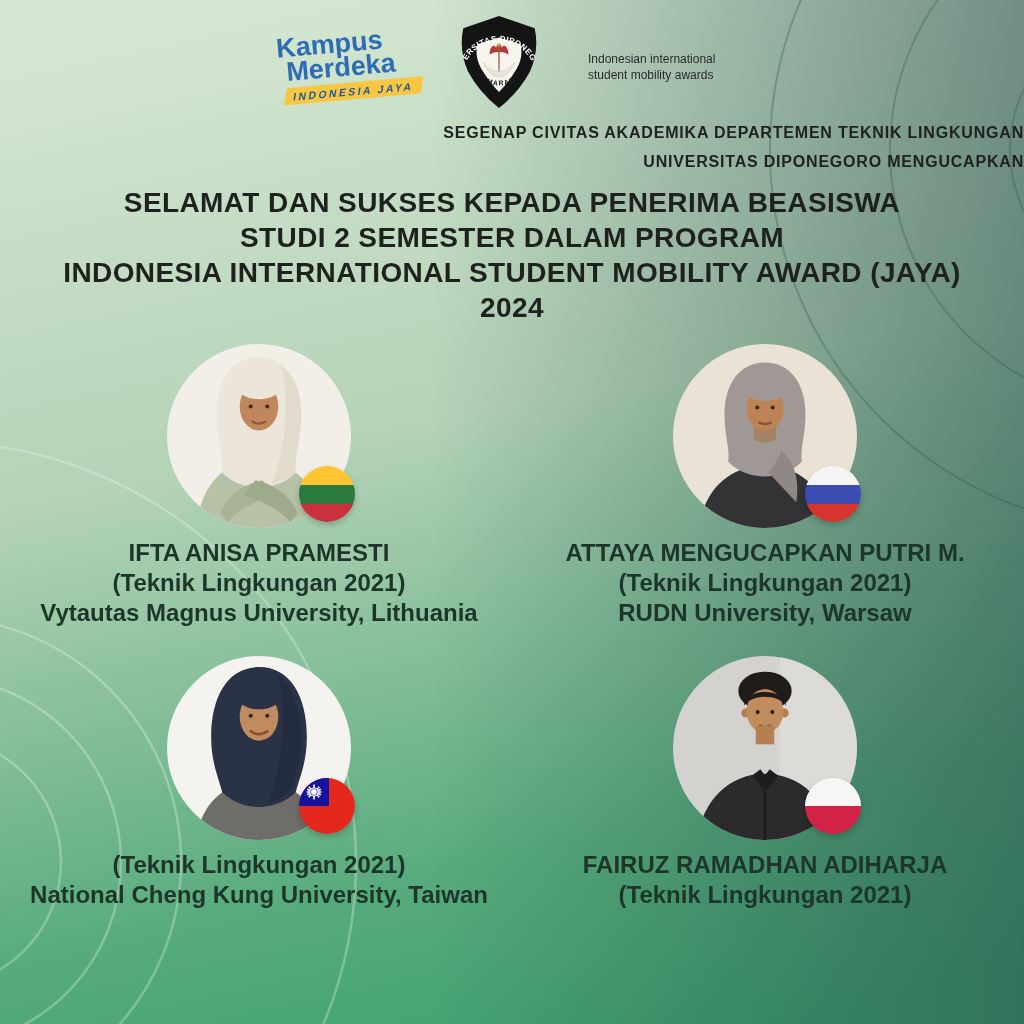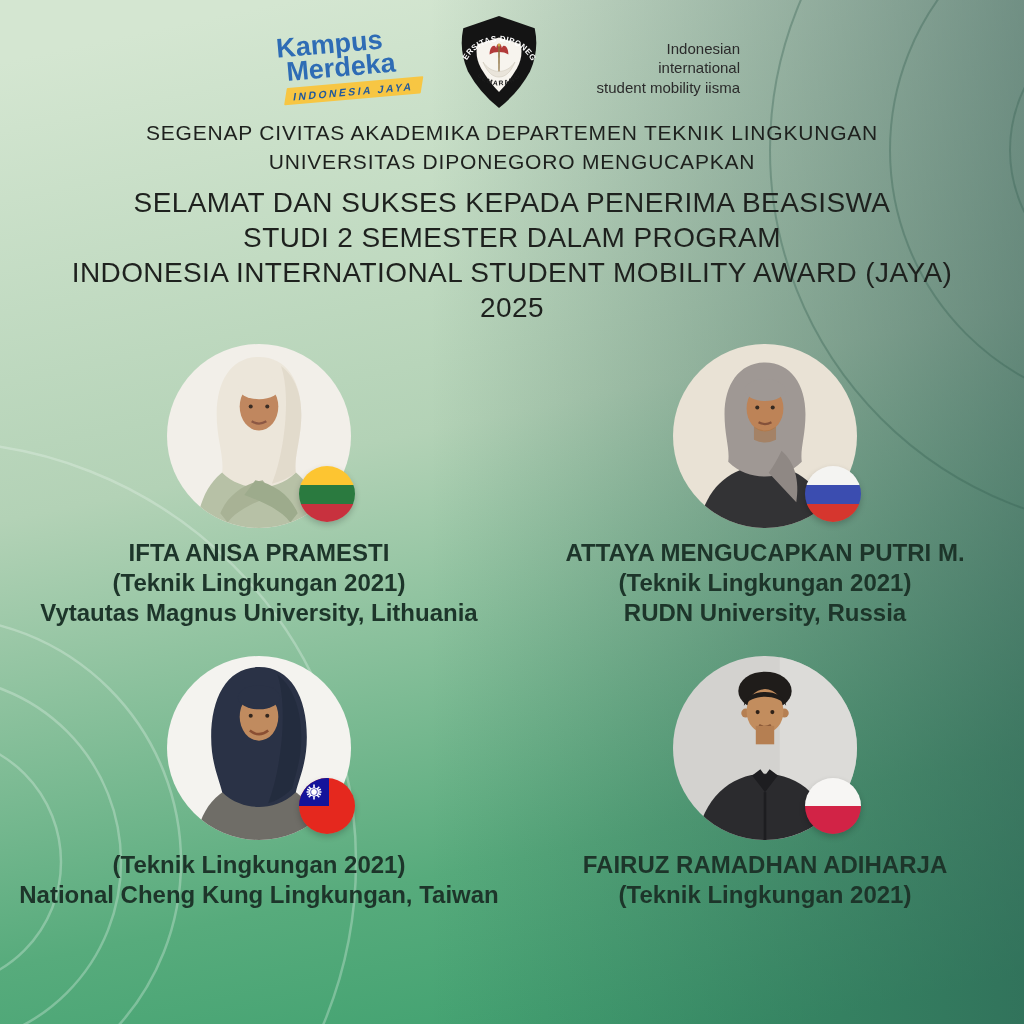--- a/index.html
+++ b/index.html
@@ -19,27 +19,27 @@
   .km-logo{transform:rotate(-5deg);width:132px;margin-top:6px;}
   .km-word{font-weight:bold;font-size:27px;line-height:24px;color:#2e6cb5;letter-spacing:0;}
   .km-w2{margin-left:8px;}
   .km-banner{display:inline-block;background:#f7c643;color:#235a9b;font-weight:bold;font-size:10.5px;
     letter-spacing:2.4px;padding:3px 8px 2px;transform:skewX(-14deg);margin:4px 0 0 5px;border-radius:1px;white-space:nowrap;}
   .undip-seal{width:94px;height:100px;}
   .iisma-logo{width:158px;margin-top:10px;}
   .iisma-word{position:relative;display:inline-block;font-weight:bold;font-size:48px;line-height:1;
     letter-spacing:-2px;color:#141414;}
   .iisma-dot-red{position:absolute;left:2px;top:2px;width:9px;height:9px;background:#e8432d;border-radius:2px;}
-  .iisma-tagline{width:152px;text-align:right;font-size:15px;line-height:1.3;color:#2b2b2b;margin-top:2px;}
+  .iisma-tagline{width:152px;text-align:left;font-size:12px;line-height:1.3;color:#2b2b2b;margin-top:2px;}
 
   
   .headline{position:absolute;top:118px;left:0;right:0;text-align:center;color:#1e211e;z-index:2;}
-  .intro{font-size:21px;font-weight:400;letter-spacing:0.8px;line-height:29px;margin:0;}
+  .intro{font-size:16px;font-weight:700;letter-spacing:0.8px;line-height:29px;margin:0;text-align:right;}
   .title-block{margin-top:9px;}
-  .title-line{font-size:28px;font-weight:normal;letter-spacing:0.4px;line-height:35px;margin:0;white-space:nowrap;}
+  .title-line{font-size:28px;font-weight:bold;letter-spacing:0.4px;line-height:35px;margin:0;white-space:nowrap;}
 
   
   .grid{position:absolute;top:344px;left:6px;width:1012px;display:grid;grid-template-columns:1fr 1fr;row-gap:28px;z-index:2;}
   .card{display:flex;flex-direction:column;align-items:center;}
   .photo-wrap{position:relative;width:184px;height:184px;margin-bottom:10px;}
   .photo{width:184px;height:184px;border-radius:50%;overflow:hidden;}
   .photo svg{display:block;width:100%;height:100%;}
   .flag{position:absolute;right:-4px;bottom:6px;width:56px;height:56px;border-radius:50%;overflow:hidden;
     box-shadow:0 3px 6px rgba(0,0,0,0.20);}
   .flag svg{display:block;width:100%;height:100%;}
@@ -85,33 +85,33 @@
       <path d="M50,60 C43,60 37,56 33,50 C38,62 44,66 50,66 C56,66 62,62 67,50 C63,56 57,60 50,60 Z" fill="#e9e4da" stroke="#c7c1b2" stroke-width="0.5"></path>
       <path id="undipArcBottom" d="M28,66 A30,28 0 0 0 72,66" fill="none"></path>
       <text font-size="7.2" font-weight="bold" fill="#1b1b1b" letter-spacing="1.2" font-family="Liberation Sans, sans-serif">
         <textPath href="#undipArcBottom" startOffset="50%" text-anchor="middle">SEMARANG</textPath>
       </text>
     </svg>
 
     <div class="iisma-logo">
       <div class="iisma-tagline">
         <div>Indonesian international</div>
-        <div>student mobility iisma</div>
+        <div>student mobility awards</div>
       </div>
     </div>
   </header>
 
   <section class="headline">
     <p class="intro">SEGENAP CIVITAS AKADEMIKA DEPARTEMEN TEKNIK LINGKUNGAN</p>
     <p class="intro">UNIVERSITAS DIPONEGORO MENGUCAPKAN</p>
     <div class="title-block">
       <h1 class="title-line">SELAMAT DAN SUKSES KEPADA PENERIMA BEASISWA</h1>
       <h1 class="title-line">STUDI 2 SEMESTER DALAM PROGRAM</h1>
       <h1 class="title-line">INDONESIA INTERNATIONAL STUDENT MOBILITY AWARD (JAYA)</h1>
-      <h1 class="title-line">2025</h1>
+      <h1 class="title-line">2024</h1>
     </div>
   </section>
 
   <section class="grid">
 
     <article class="card">
       <div class="photo-wrap">
         <div class="photo">
           <svg viewBox="0 0 100 100">
             <rect width="100" height="100" fill="#f2efe9"></rect>
@@ -159,21 +159,21 @@
         <div class="flag">
           <svg viewBox="0 0 56 56">
             <rect width="56" height="19" fill="#f4f4f2"></rect>
             <rect y="19" width="56" height="19" fill="#3b4db0"></rect>
             <rect y="38" width="56" height="18" fill="#d6362e"></rect>
           </svg>
         </div>
       </div>
       <h2 class="s-name">ATTAYA MENGUCAPKAN PUTRI M.</h2>
       <p class="s-prog">(Teknik Lingkungan 2021)</p>
-      <p class="s-univ">RUDN University, Russia</p>
+      <p class="s-univ">RUDN University, Warsaw</p>
     </article>
 
     <article class="card">
       <div class="photo-wrap">
         <div class="photo">
           <svg viewBox="0 0 100 100">
             <rect width="100" height="100" fill="#f4f3ef"></rect>
             <path d="M16,100 C18,80 32,68 50,68 C68,68 82,80 84,100 Z" fill="#6f6d67"></path>
             <path d="M50,6 C33,6 24,22 24,44 C24,58 28,66 30,74 C36,80 44,82 50,82 C56,82 64,80 70,74 C72,66 76,58 76,44 C76,22 67,6 50,6 Z" fill="#2a3246"></path>
             <path d="M60,10 C70,18 73,32 73,44 C73,56 70,64 68,72 C64,76 59,79 55,80 C62,62 66,28 60,10 Z" fill="#222a3c" opacity="0.8"></path>
@@ -196,21 +196,21 @@
               <line x1="8.1" y1="11.2" x2="21.9" y2="16.8"></line>
               <line x1="8.1" y1="16.8" x2="21.9" y2="11.2"></line>
             </g>
             <circle cx="15" cy="14" r="4.6" fill="#ffffff"></circle>
             <circle cx="15" cy="14" r="3.6" fill="#13139b"></circle>
             <circle cx="15" cy="14" r="2.9" fill="#ffffff"></circle>
           </svg>
         </div>
       </div>
       <p class="s-prog">(Teknik Lingkungan 2021)</p>
-      <p class="s-univ">National Cheng Kung Lingkungan, Taiwan</p>
+      <p class="s-univ">National Cheng Kung University, Taiwan</p>
     </article>
 
     <article class="card">
       <div class="photo-wrap">
         <div class="photo">
           <svg viewBox="0 0 100 100">
             <rect width="100" height="100" fill="#d3d2cf"></rect>
             <rect x="58" width="42" height="100" fill="#e2e1de" opacity="0.6"></rect>
             <ellipse cx="50" cy="19" rx="14.5" ry="10.5" fill="#1f1c1a"></ellipse>
             <circle cx="39.5" cy="31" r="2.4" fill="#b57f52"></circle>

